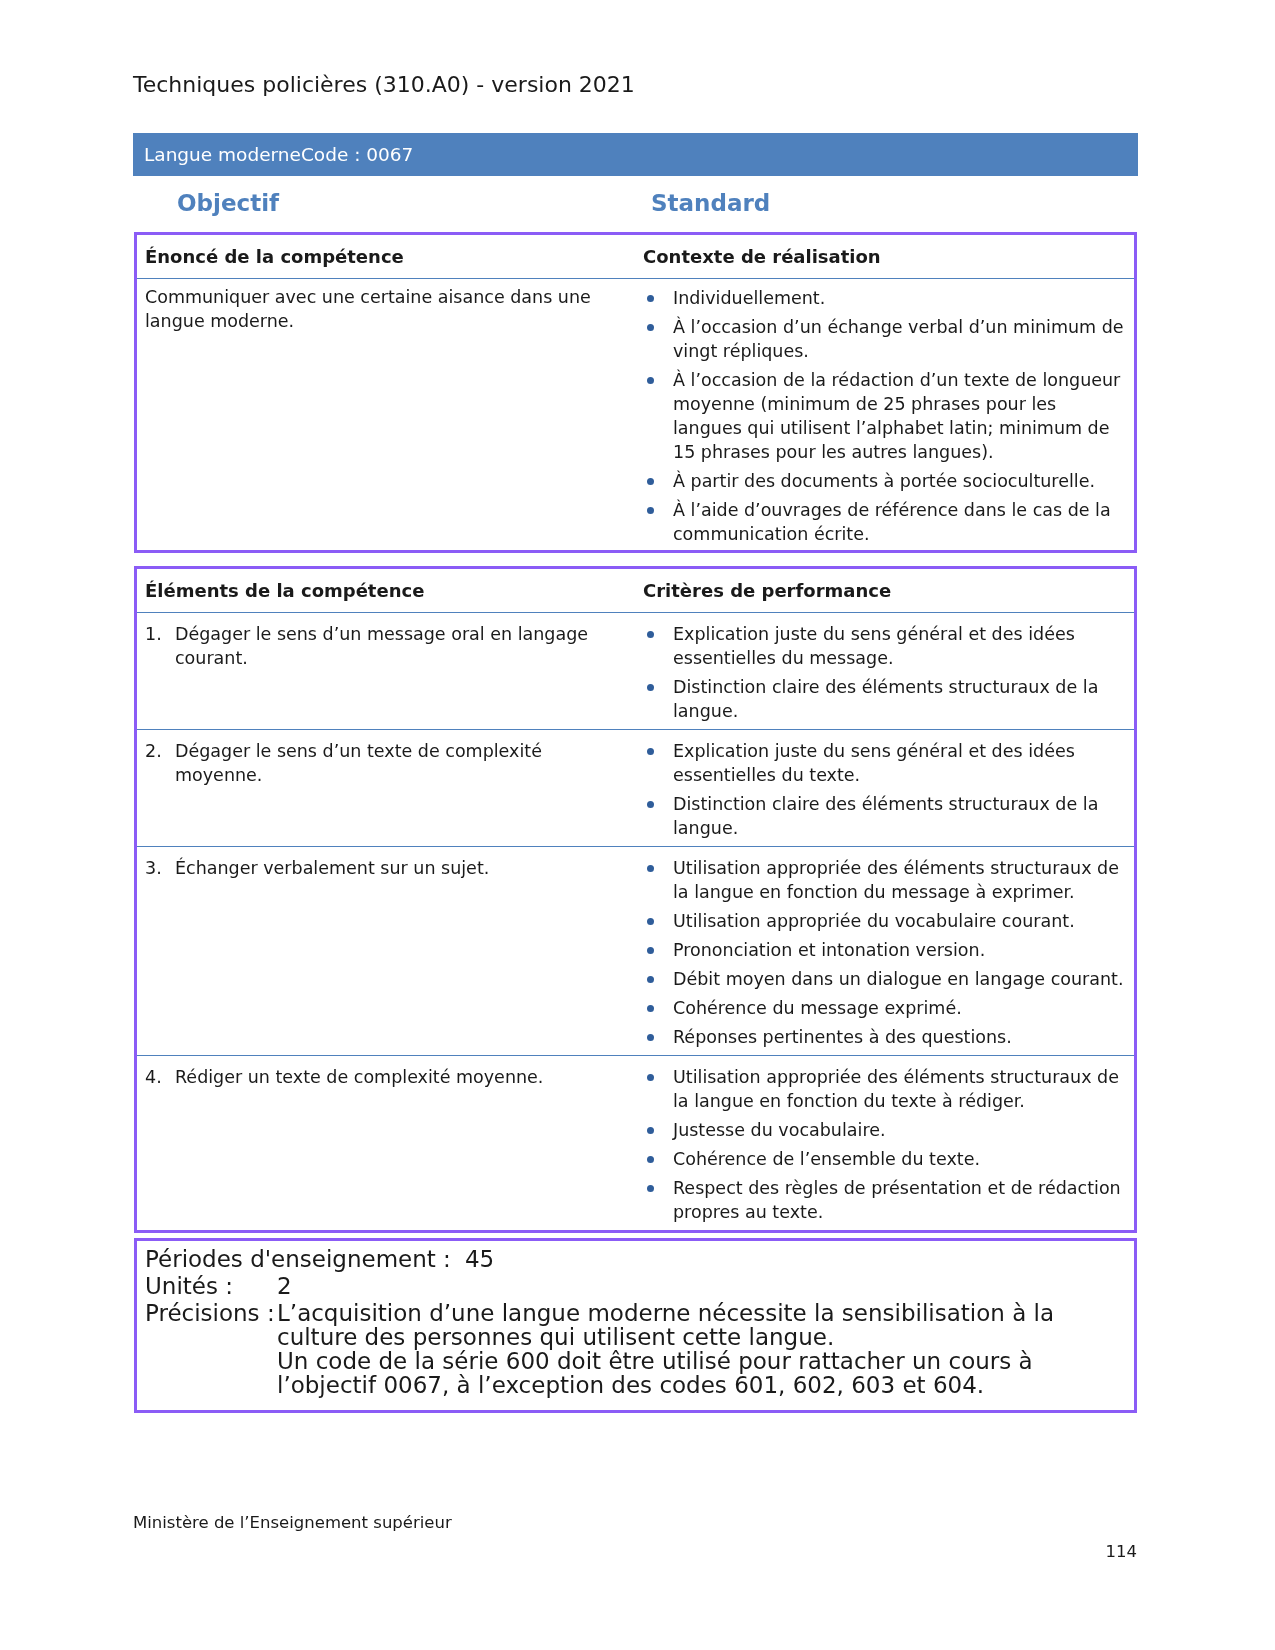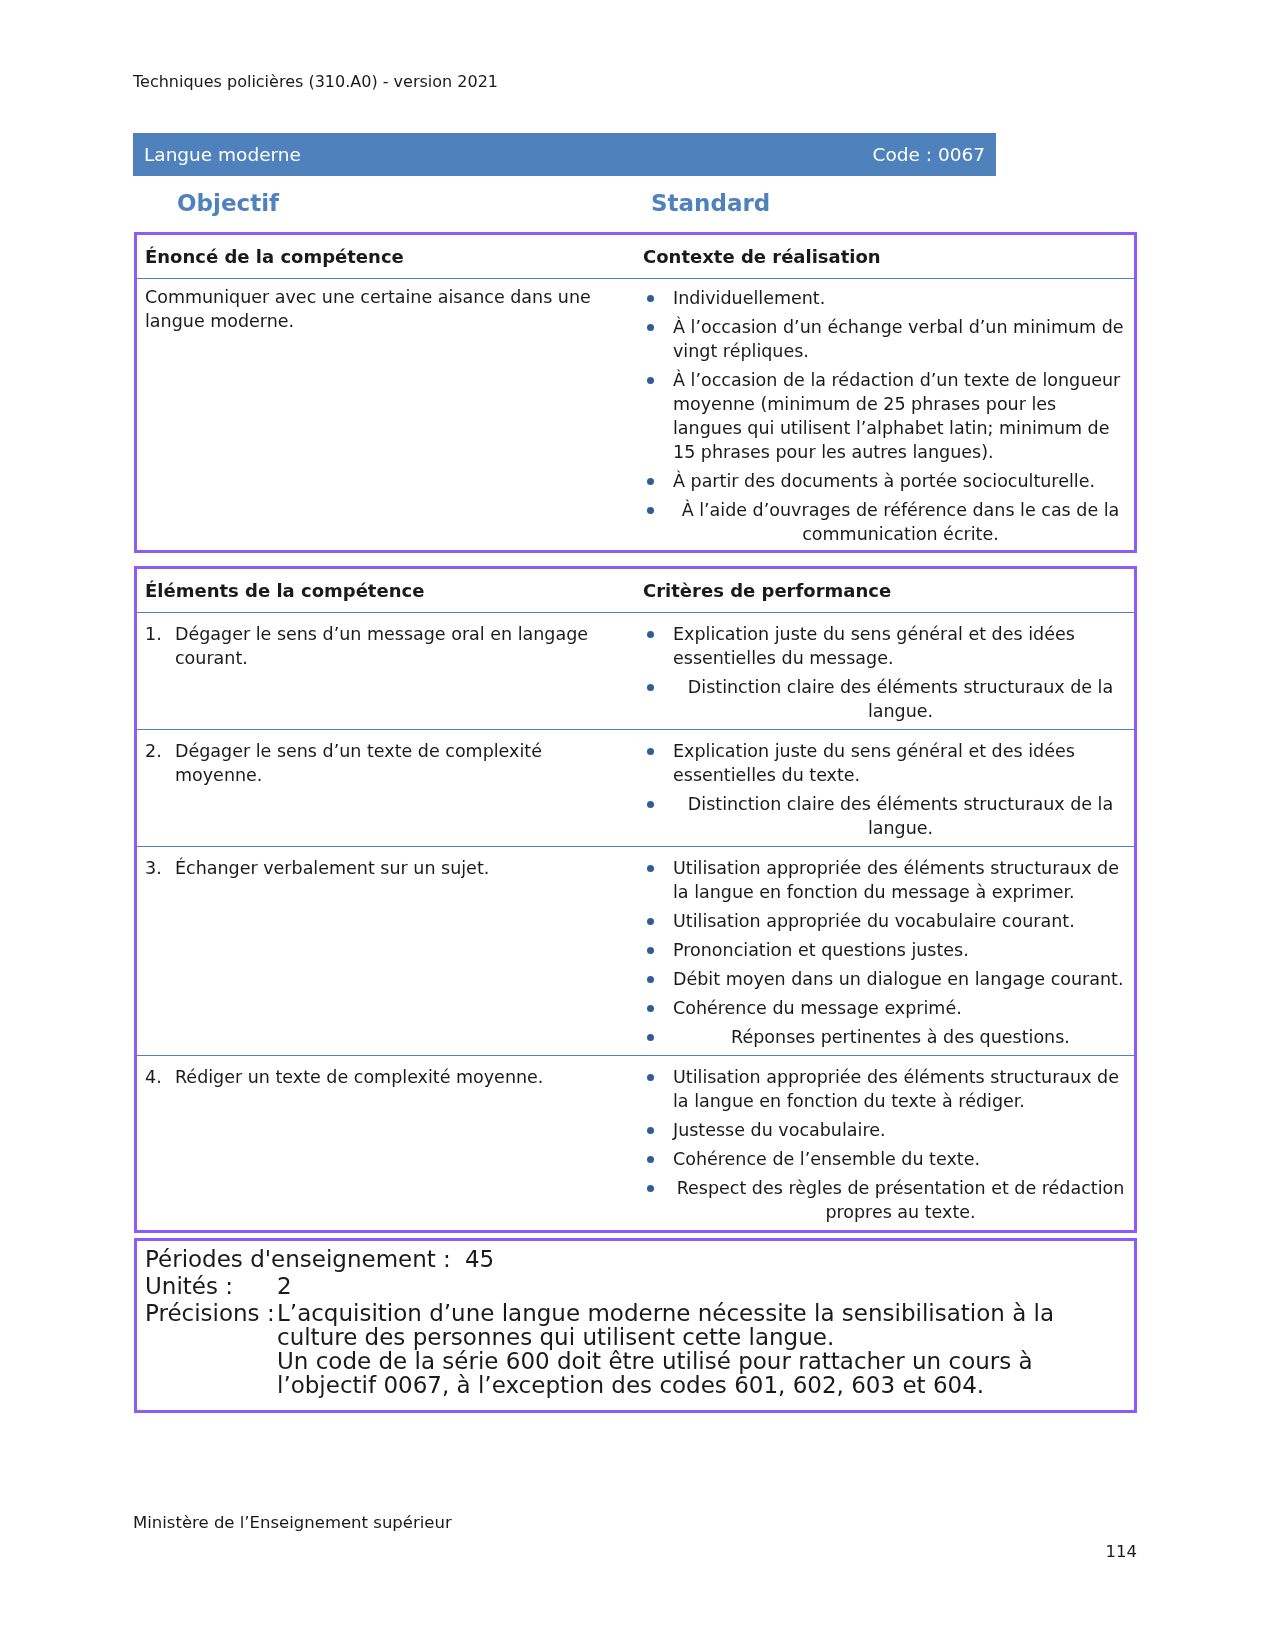--- a/index.html
+++ b/index.html
@@ -3,26 +3,26 @@
   <meta charset="utf-8">
   <style>
     html, body { margin: 0; padding: 0; background: #ffffff; }
     body {
       width: 1275px; height: 1650px; position: relative;
       font-family: "DejaVu Sans", sans-serif; color: #1a1a1a;
       font-size: 17.5px;
     }
     .page-header {
       position: absolute; left: 133px; top: 72px;
-      font-size: 16px; color: #1a1a1a;
+      font-size: 22px; color: #1a1a1a;
     }
     .title-bar {
-      position: absolute; left: 133px; top: 133px; width: 863px; height: 43px;
+      position: absolute; left: 133px; top: 133px; width: 1005px; height: 43px;
       background: #4f81bd; color: #ffffff;
-      display: flex; align-items: center; justify-content: space-between;
+      display: flex; align-items: center; 
       box-sizing: border-box; padding: 0 11px 0 11px;
       font-size: 18.5px;
     }
     .section-labels {
       position: absolute; left: 133px; top: 188px; width: 1005px; height: 36px;
       color: #4f81bd; font-weight: bold; font-size: 23px;
     }
     .section-labels .obj { position: absolute; left: 28px; top: 2px; margin-left: 16px; }
     .section-labels .std { position: absolute; left: 518px; top: 2px; }
 
@@ -43,21 +43,21 @@
     .cell-left { padding: 9px 8px 6px 8px !important; line-height: 24px; }
     .cell-right { padding: 9px 6px 6px 8px !important; line-height: 24px; }
     th.cell-left, th.cell-right { padding-top: 0 !important; padding-bottom: 0 !important; }
     tr.sep td { border-top: 1px solid #4f81bd; }
 
     ul.bullets { list-style: none; margin: 0; padding: 0; }
     ul.bullets li {
       position: relative; padding-left: 30px; margin-bottom: 5px;
       line-height: 24px;
     }
-    ul.bullets li:last-child { margin-bottom: 0; text-align: center; }
+    ul.bullets li:last-child { margin-bottom: 0; }
     ul.bullets li .dot {
       position: absolute; left: 4px; top: 9px; width: 7px; height: 7px;
       border-radius: 50%; background: #2f5d9a;
     }
     .num-item { position: relative; padding-left: 30px; }
     .num-item .num { position: absolute; left: 0; top: 0; }
 
     .act-body { padding: 6px 8px 10px 8px; line-height: 24px; font-size: 23px; }
     .act-row { display: flex; margin-bottom: 3px; }
     .act-label { width: 132px; flex-shrink: 0; }
@@ -146,21 +146,21 @@
       </td>
     </tr>
     <tr class="sep">
       <td class="cell-left">
         <div class="num-item"><span class="num">3.</span><span>Échanger verbalement sur un sujet.</span></div>
       </td>
       <td class="cell-right">
         <ul class="bullets">
           <li><span class="dot"></span><span>Utilisation appropriée des éléments structuraux de la langue en fonction du message à exprimer.</span></li>
           <li><span class="dot"></span><span>Utilisation appropriée du vocabulaire courant.</span></li>
-          <li><span class="dot"></span><span>Prononciation et questions justes.</span></li>
+          <li><span class="dot"></span><span>Prononciation et intonation version.</span></li>
           <li><span class="dot"></span><span>Débit moyen dans un dialogue en langage courant.</span></li>
           <li><span class="dot"></span><span>Cohérence du message exprimé.</span></li>
           <li><span class="dot"></span><span>Réponses pertinentes à des questions.</span></li>
         </ul>
       </td>
     </tr>
     <tr class="sep">
       <td class="cell-left">
         <div class="num-item"><span class="num">4.</span><span>Rédiger un texte de complexité moyenne.</span></div>
       </td>

